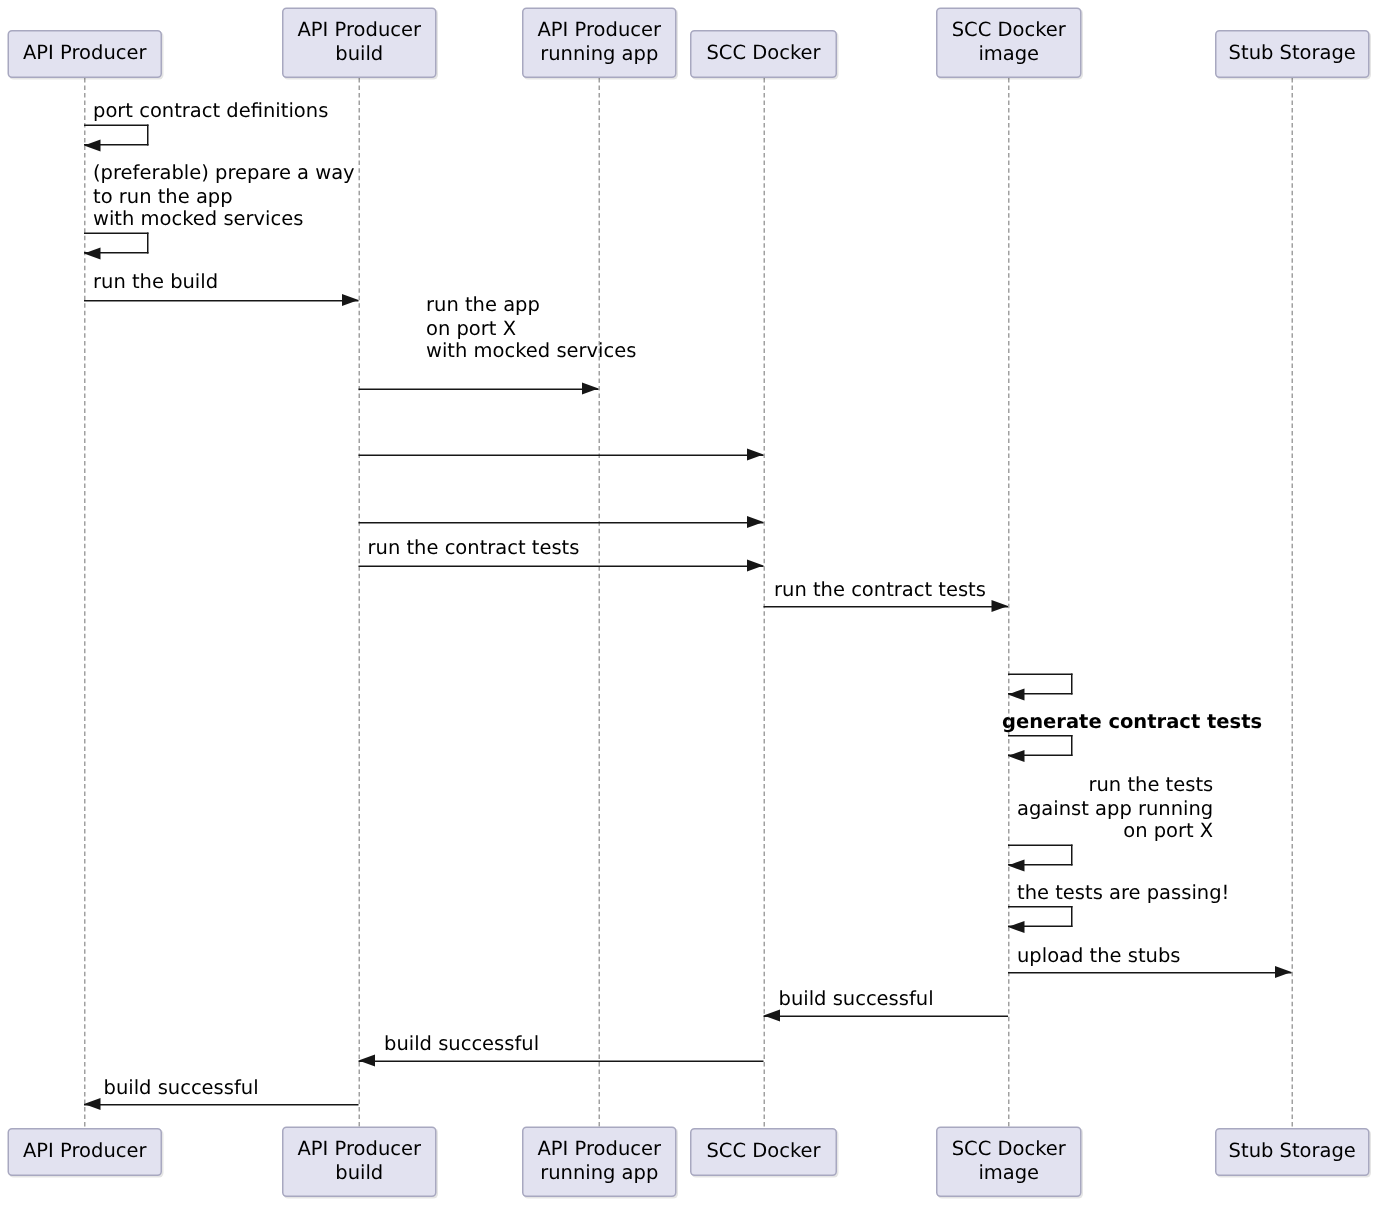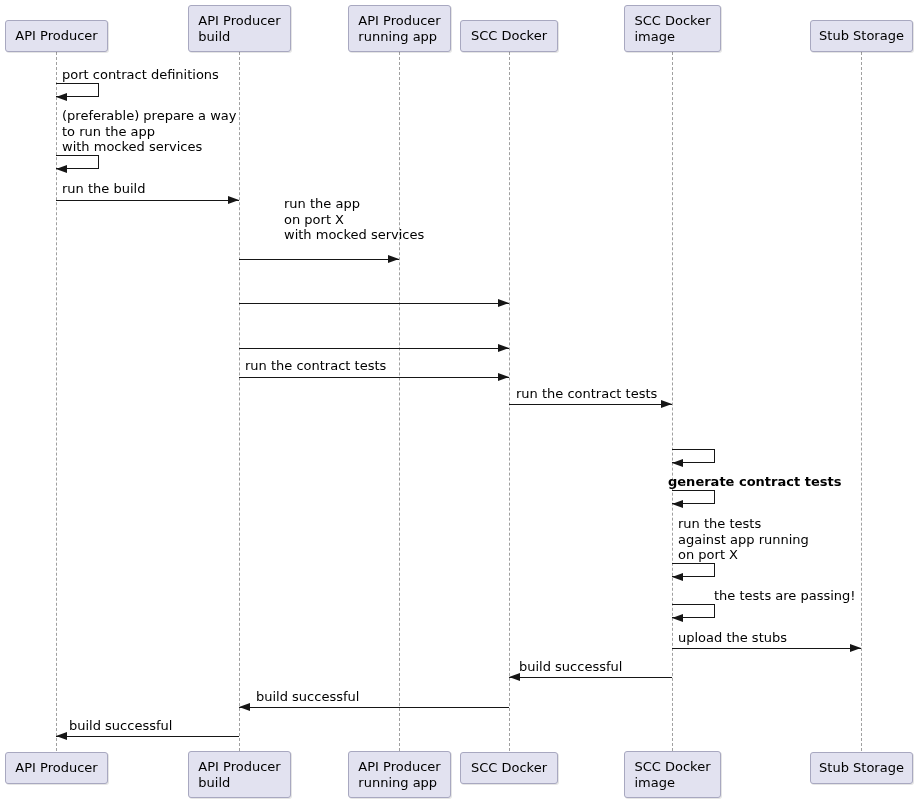--- a/index.html
+++ b/index.html
@@ -25,21 +25,21 @@
   }
   .participant {
     position: absolute;
     box-sizing: border-box;
     background: #E2E2F0;
     border: 1px solid #A8A8C0;
     border-radius: 3px;
     color: #000000;
     font-size: 13px;
     line-height: 16px;
-    text-align: left;
+    text-align: center;
     display: flex;
     align-items: center;
     justify-content: center;
     white-space: pre-line;
     box-shadow: 1px 1px 0 rgba(0,0,0,0.10);
   }
   .msg-line {
     position: absolute;
     height: 0;
     border-top: 1px solid #161616;
@@ -126,26 +126,26 @@
     <div class="msg-line" style="left: 239px; top: 377px; width: 270px;"></div>
     <div class="arrow-head right" style="left: 498px; top: 373px;"></div>
     <div class="msg-label" style="left: 516px; top: 386px;">run the contract tests</div>
     <div class="msg-line" style="left: 509px; top: 404px; width: 163px;"></div>
     <div class="arrow-head right" style="left: 661px; top: 400px;"></div>
     <div class="self-loop" style="left: 672px; top: 449px; width: 43px; height: 14px;"></div>
     <div class="arrow-head left" style="left: 672px; top: 459px;"></div>
     <div class="msg-label" style="left: 668px; top: 474px; font-weight: bold;">generate contract tests</div>
     <div class="self-loop" style="left: 672px; top: 490px; width: 43px; height: 14px;"></div>
     <div class="arrow-head left" style="left: 672px; top: 500px;"></div>
-    <div class="msg-label" style="left: 678px; top: 516px;">run the tests
+    <div class="msg-label" style="left: 678px; top: 516px; text-align: right;">run the tests
 against app running
 on port X</div>
     <div class="self-loop" style="left: 672px; top: 563px; width: 43px; height: 14px;"></div>
     <div class="arrow-head left" style="left: 672px; top: 573px;"></div>
-    <div class="msg-label" style="left: 678px; top: 588px; margin-left: 36px;">the tests are passing!</div>
+    <div class="msg-label" style="left: 678px; top: 588px;">the tests are passing!</div>
     <div class="self-loop" style="left: 672px; top: 604px; width: 43px; height: 14px;"></div>
     <div class="arrow-head left" style="left: 672px; top: 614px;"></div>
     <div class="msg-label" style="left: 678px; top: 630px;">upload the stubs</div>
     <div class="msg-line" style="left: 672px; top: 648px; width: 189px;"></div>
     <div class="arrow-head right" style="left: 850px; top: 644px;"></div>
     <div class="msg-label" style="left: 519px; top: 659px;">build successful</div>
     <div class="msg-line" style="left: 509px; top: 677px; width: 163px;"></div>
     <div class="arrow-head left" style="left: 509px; top: 673px;"></div>
     <div class="msg-label" style="left: 256px; top: 689px;">build successful</div>
     <div class="msg-line" style="left: 239px; top: 707px; width: 270px;"></div>

